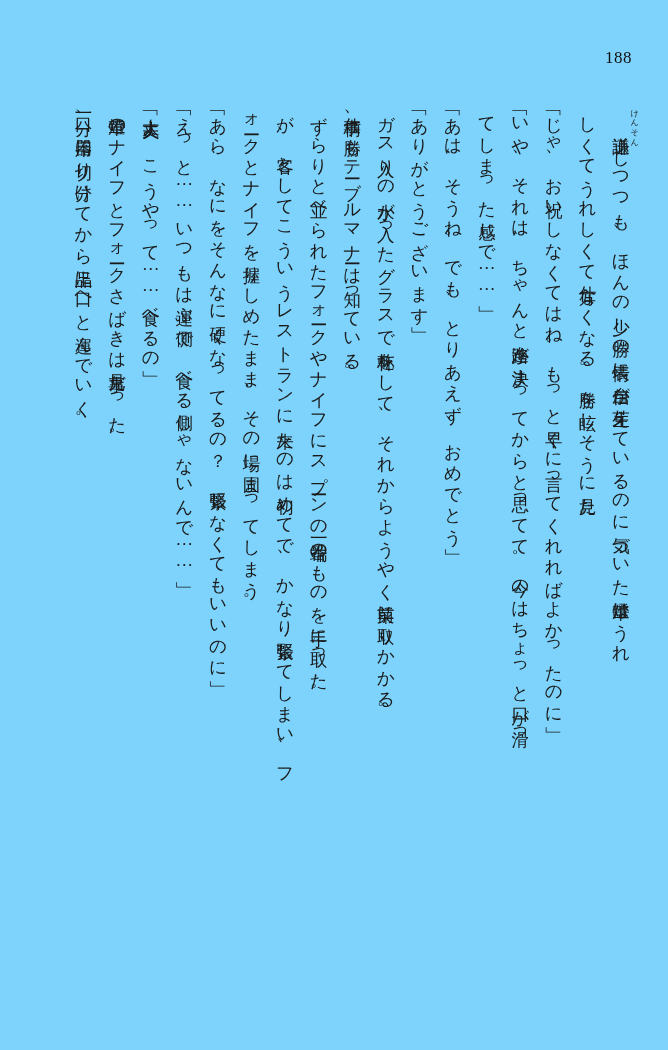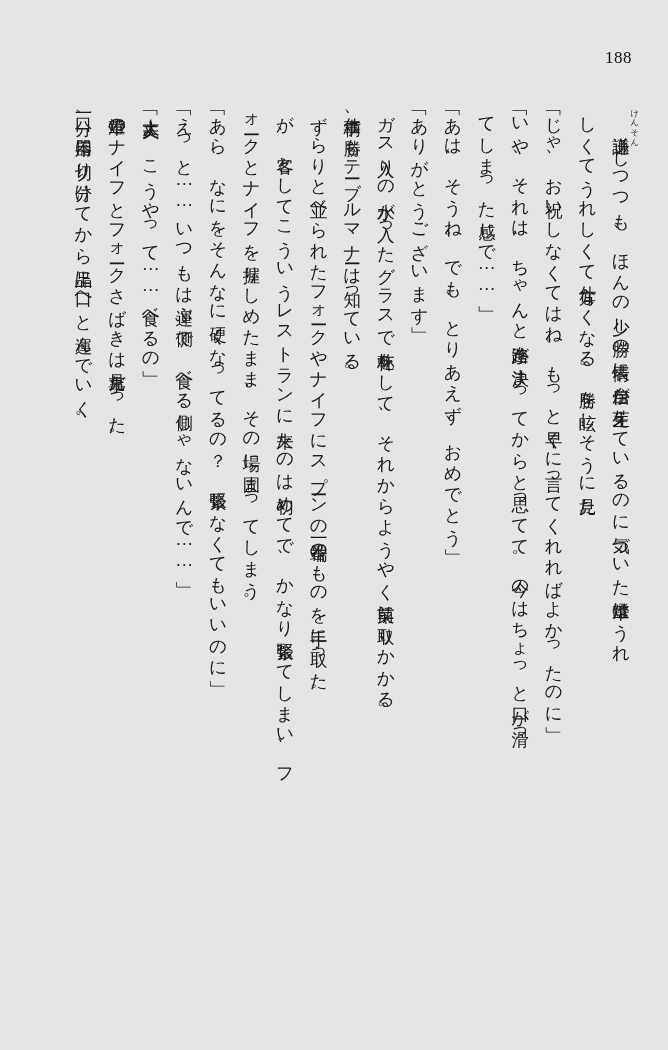--- a/index.html
+++ b/index.html
@@ -4,21 +4,21 @@
 <style>
   html, body {
     margin: 0;
     padding: 0;
     background: #ffffff;
   }
   .page {
     position: relative;
     width: 668px;
     height: 1050px;
-    background: #e5e5e5;
+    background: #7dd3fc;
     overflow: hidden;
     font-family: "Liberation Serif", "DejaVu Serif", serif;
     color: #1a1a1a;
   }
   .page-number {
     position: absolute;
     top: 48px;
     right: 36px;
     font-size: 17px;
     letter-spacing: 0.5px;

